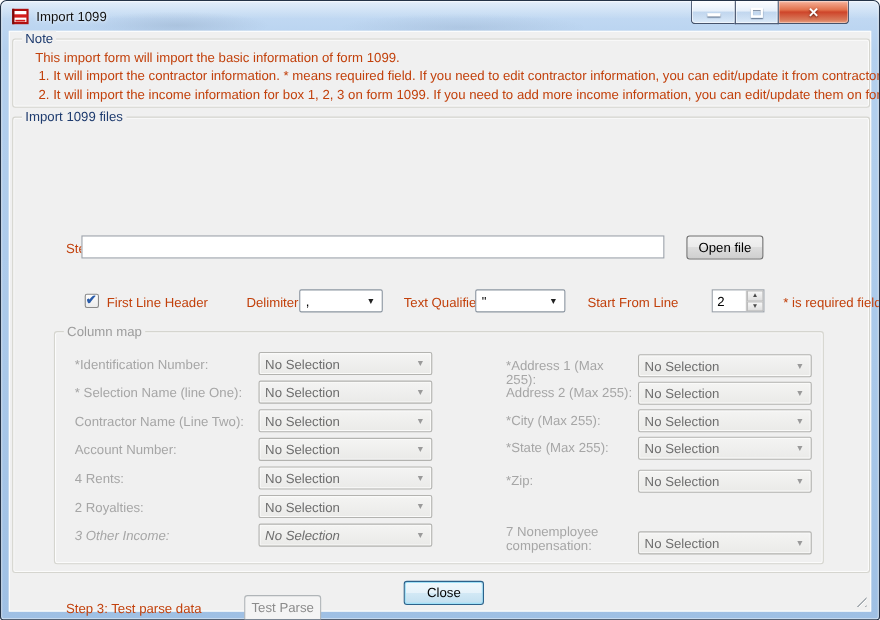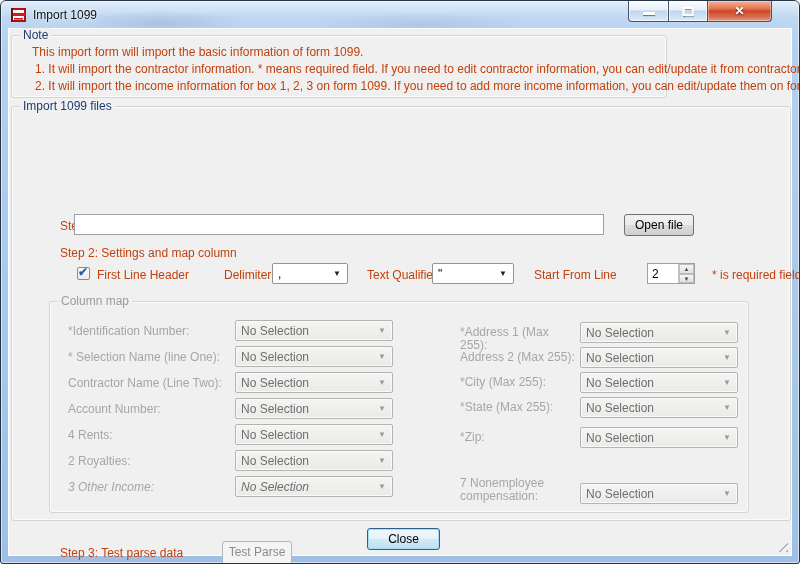--- a/index.html
+++ b/index.html
@@ -99,35 +99,34 @@
         <span class="glyph-max"></span>
       </div>
       <div class="wbtn wbtn-close">
         <span class="glyph-x">✕</span>
       </div>
     </div>
   </div>
 
   <div class="client">
 
-    <div class="group" style="left:2px;top:6px;width:656px;height:63px;">
+    <div class="group" style="left:2px;top:6px;width:780px;height:63px;">
       <span class="group-label">Note</span>
       <span class="lbl" style="left:20px;top:9px;">This import form will import the basic information of form 1099.</span>
       <span class="lbl" style="left:23px;top:26px;">1. It will import the contractor information. * means required field. If you need to edit contractor information, you can edit/update it from contractor list.</span>
       <span class="lbl" style="left:23px;top:43px;">2. It will import the income information for box 1, 2, 3 on form 1099. If you need to add more income information, you can edit/update them on form 1099 directly.</span>
     </div>
 
     <div class="group" style="left:2px;top:77px;width:780px;height:415px;">
       <span class="group-label">Import 1099 files</span>
 
       <span class="lbl" style="left:48px;top:112px;">Step 1:</span>
       <input class="textbox" style="left: 62px; top: 107px; width: 530px; height: 21px;" value="">
       <div class="btn" style="left:612px;top:107px;width:70px;height:22px;">Open file</div>
 
-      <span class="lbl" style="left:48px;top:139px;">Step 2:  Settings and map column</span>
 
       <div class="checkbox" style="left:65px;top:160px;">
         <span class="check">✔</span>
       </div>
       <span class="lbl" style="left:85px;top:161px;">First Line Header</span>
 
       <span class="lbl" style="left:212px;top:161px;">Delimiter</span>
       <div class="combo" style="left:260px;top:156px;width:76px;">
         <span class="combo-value">,</span>
         <span class="combo-arrow">▼</span>

